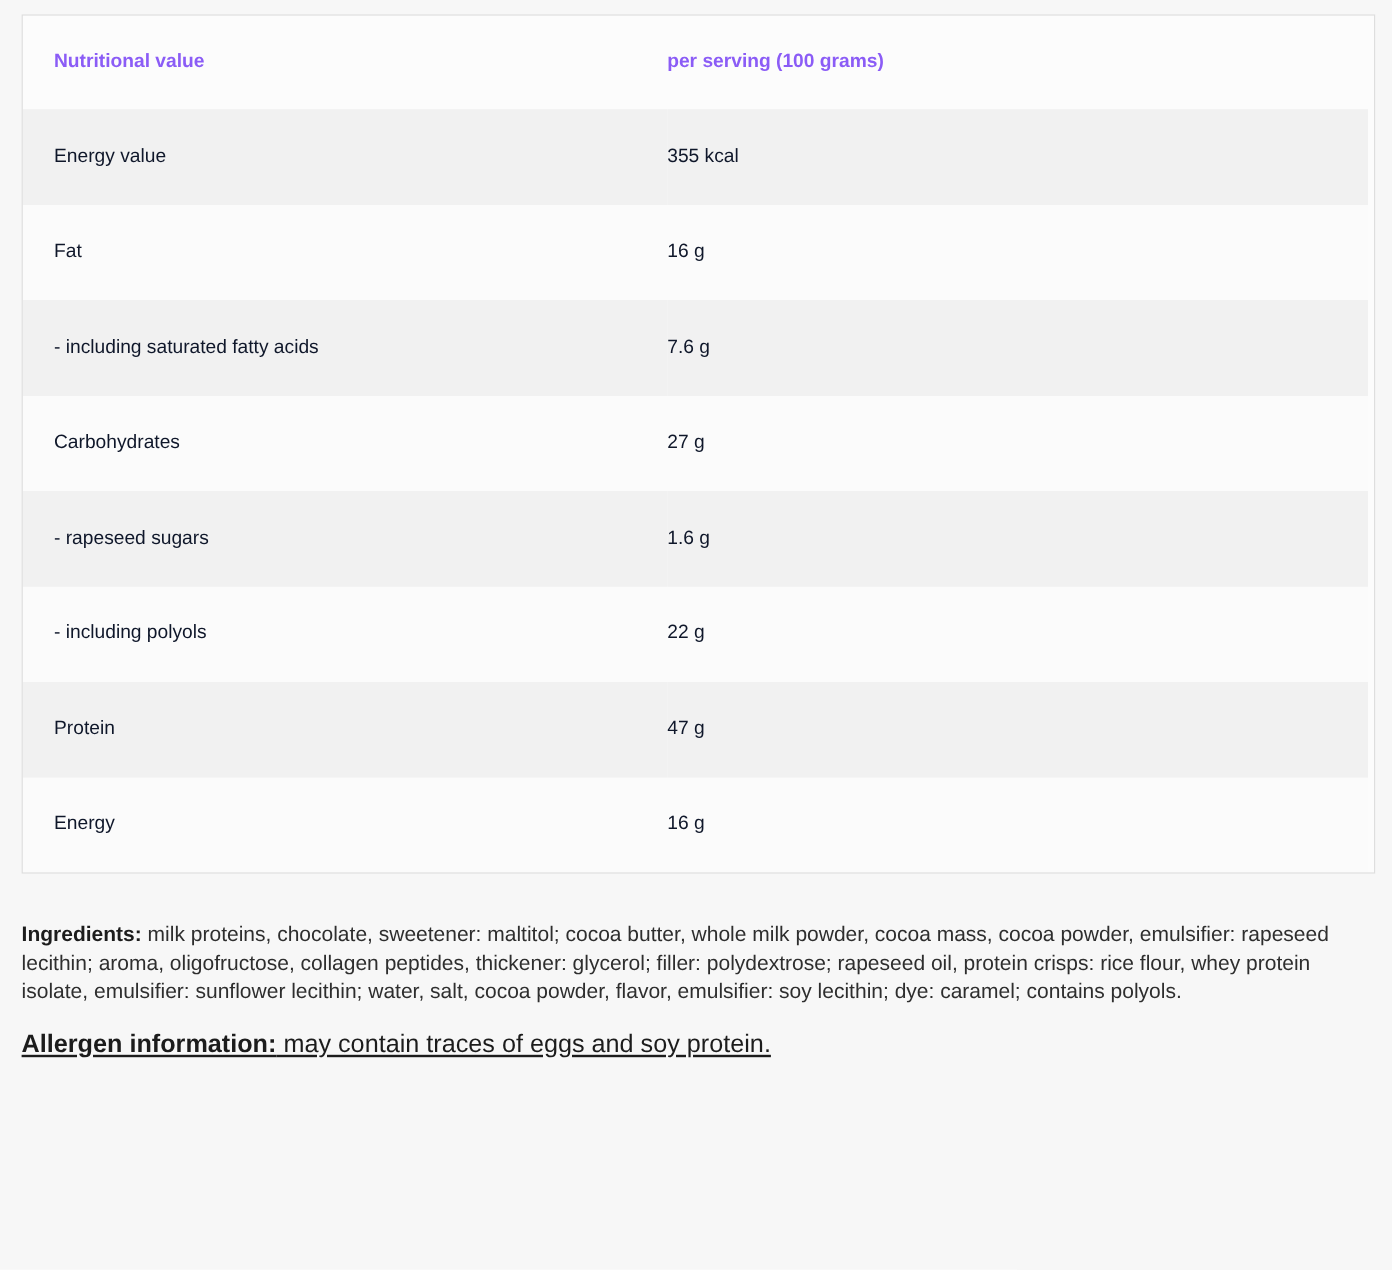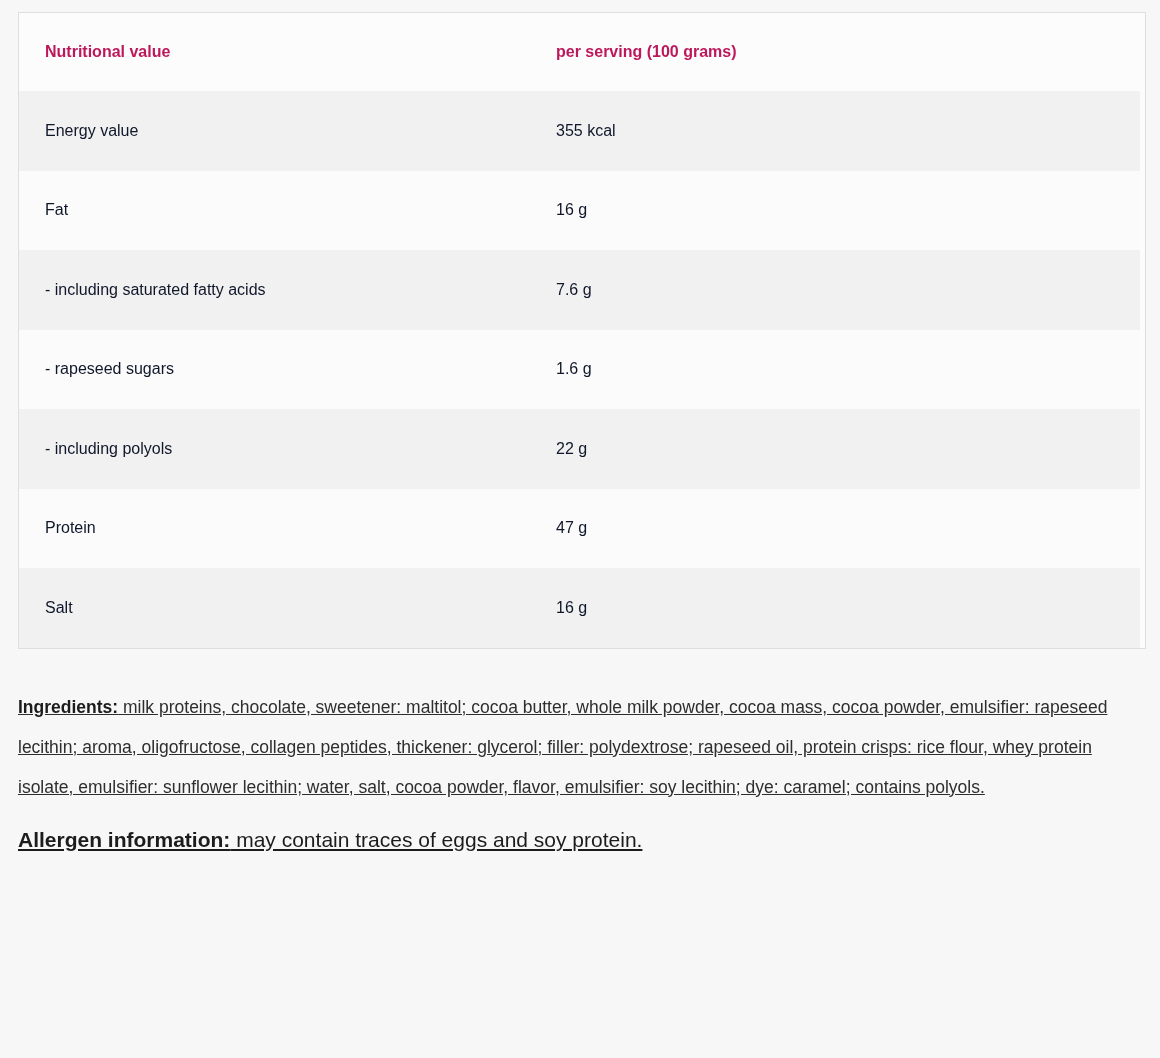--- a/index.html
+++ b/index.html
@@ -33,41 +33,40 @@
     vertical-align: middle;
     font-size: 16px;
     padding: 0;
     overflow: hidden;
     white-space: nowrap;
   }
   table.nutrition col.c1 { width: 537px; }
   table.nutrition thead th {
     height: 78px;
     font-weight: bold;
-    color: #be185d;
+    color: #8b5cf6;
     background: #fcfcfc;
   }
   table.nutrition th:first-child,
   table.nutrition td:first-child {
     padding-left: 26px;
   }
   table.nutrition tbody td {
     height: 79.5px;
     color: #0f172a;
   }
   table.nutrition tbody tr:nth-child(odd)  { background: #f1f1f1; }
   table.nutrition tbody tr:nth-child(even) { background: #fbfbfb; }
 
   .ingredients {
     width: 1120px;
     margin: 38px 0 0 18px;
     font-size: 17.5px;
-    line-height: 40px;
+    line-height: 24px;
     color: #2e2e2e;
-    text-decoration: underline;
   }
   .ingredients strong,
   .allergen strong {
     font-weight: bold;
     color: #1c1c1c;
   }
   .allergen {
     width: 1120px;
     margin: 15px 0 0 18px;
     font-size: 21px;
@@ -100,33 +99,37 @@
         </tr>
         <tr>
           <td>Fat</td>
           <td>16 g</td>
         </tr>
         <tr>
           <td>- including saturated fatty acids</td>
           <td>7.6 g</td>
         </tr>
         <tr>
+          <td>Carbohydrates</td>
+          <td>27 g</td>
+        </tr>
+        <tr>
           <td>- rapeseed sugars</td>
           <td>1.6 g</td>
         </tr>
         <tr>
           <td>- including polyols</td>
           <td>22 g</td>
         </tr>
         <tr>
           <td>Protein</td>
           <td>47 g</td>
         </tr>
         <tr>
-          <td>Salt</td>
+          <td>Energy</td>
           <td>16 g</td>
         </tr>
       </tbody>
     </table>
   </div>
 
   <p class="ingredients"><strong>Ingredients:</strong><span> milk proteins, chocolate, sweetener: maltitol; cocoa butter, whole milk powder, cocoa mass, cocoa powder, emulsifier: rapeseed lecithin; aroma, oligofructose, collagen peptides, thickener: glycerol; filler: polydextrose; rapeseed oil, protein crisps: rice flour, whey protein isolate, emulsifier: sunflower lecithin; water, salt, cocoa powder, flavor, emulsifier: soy lecithin; dye: caramel; contains polyols.</span></p>
 
   <p class="allergen"><strong>Allergen information:</strong><span> may contain traces of eggs and soy protein.</span></p>
 

